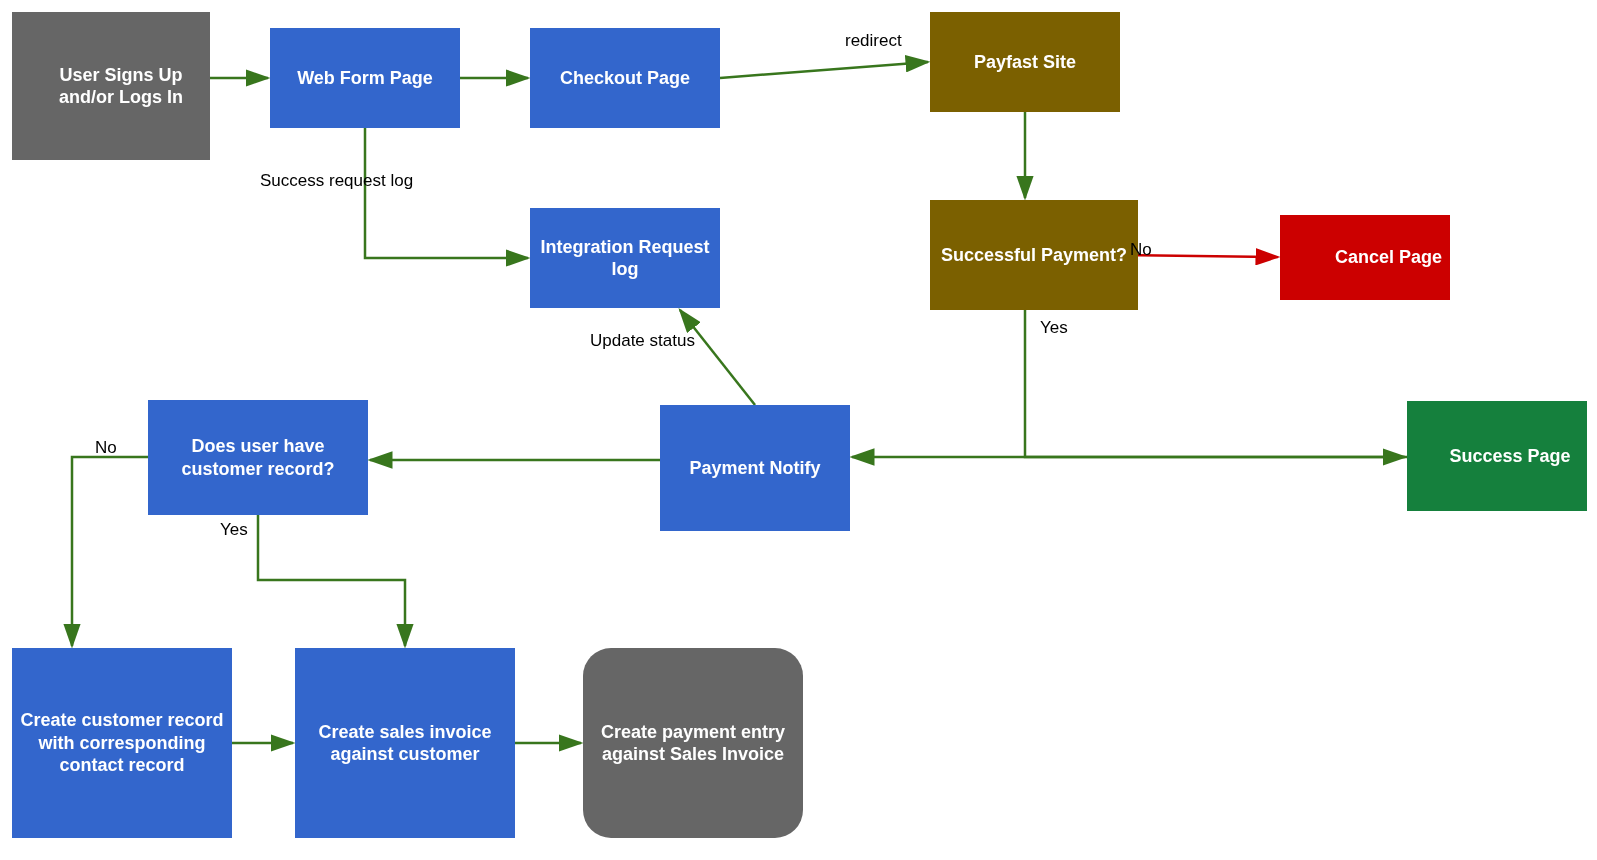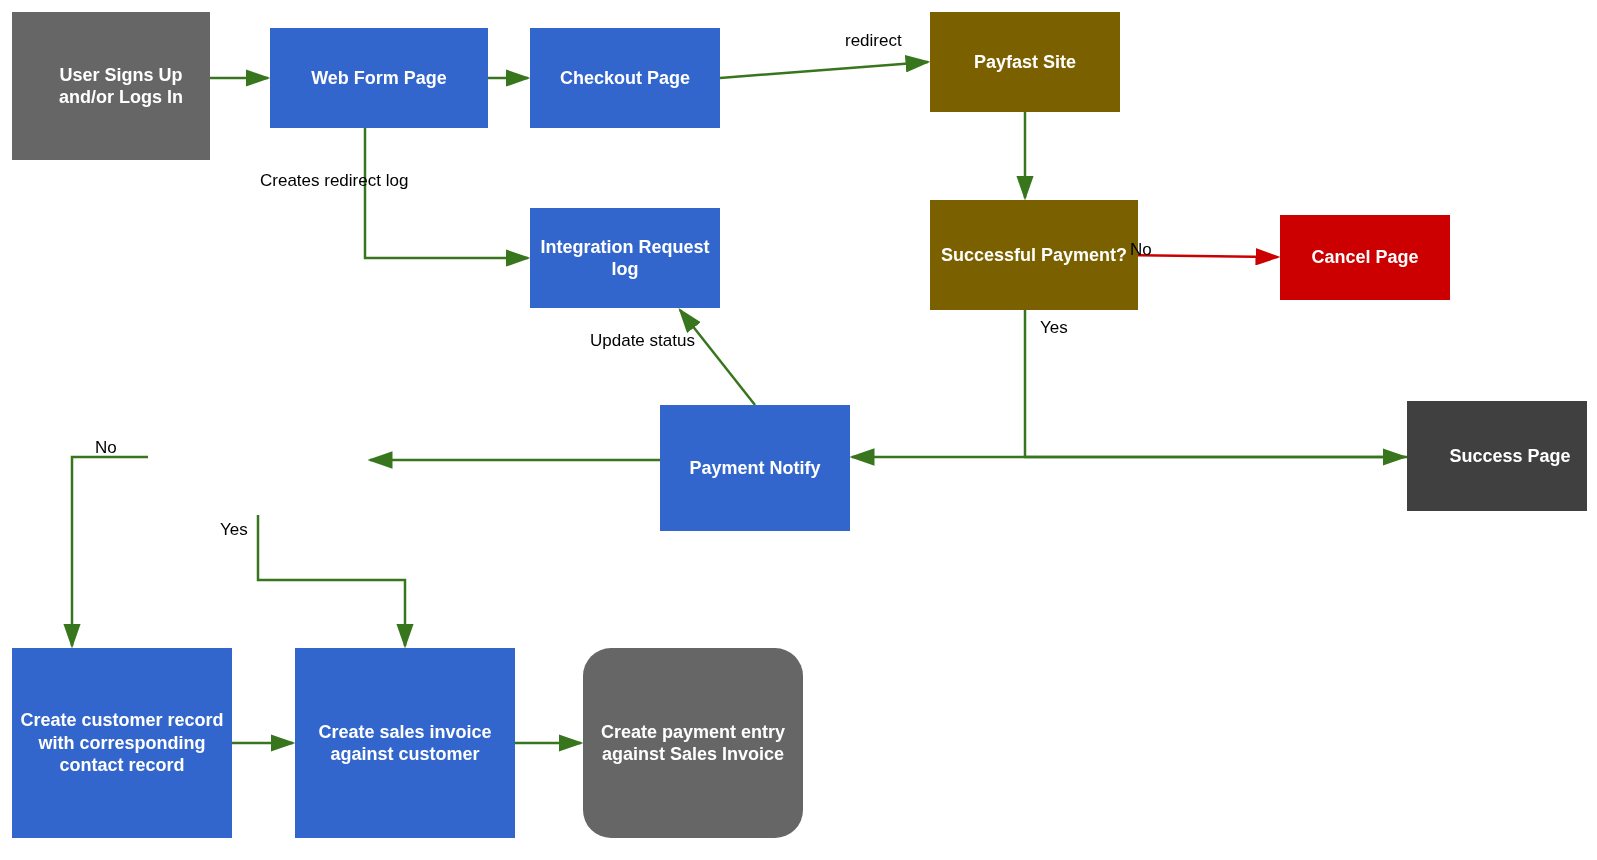--- a/index.html
+++ b/index.html
@@ -24,22 +24,22 @@
       text-align: center;
       font-weight: bold;
       font-size: 18px;
       color: #fff;
       padding: 8px;
       line-height: 1.25;
     }
     .node-blue { background: #3366CC; }
     .node-dark-yellow { background: #7B6000; }
     .node-gray { background: #666666; }
-    .node-red { background: #CC0000; }
-    .node-green { background: #404040; padding-left: 34px; }
+    .node-red { background: #CC0000; justify-content: flex-end; }
+    .node-green { background: #15803d; padding-left: 34px; }
 
     svg.arrows {
       position: absolute;
       top: 0; left: 0;
       width: 1597px;
       height: 860px;
       pointer-events: none;
     }
     .label-text {
       position: absolute;
@@ -91,21 +91,21 @@
     <line x1="232" y1="743" x2="293" y2="743" stroke="#38761D" stroke-width="2.5" marker-end="url(#arrowGreen)"></line>
 
     <line x1="515" y1="743" x2="581" y2="743" stroke="#38761D" stroke-width="2.5" marker-end="url(#arrowGreen)"></line>
 
   </svg>
 
   <div class="node node-gray" style="left:12px;top:12px;width:198px;height:148px;padding-left:28px;">
     <span>User Signs Up and/or Logs In</span>
   </div>
 
-  <div class="node node-blue" style="left:270px;top:28px;width:218px;height:100px;">
+  <div class="node node-blue" style="left:270px;top:28px;width:190px;height:100px;">
     <span>Web Form Page</span>
   </div>
 
   <div class="node node-blue" style="left:530px;top:28px;width:190px;height:100px;">
     <span>Checkout Page</span>
   </div>
 
   <div class="node node-dark-yellow" style="left:930px;top:12px;width:190px;height:100px;text-align:center;">
     <span>Payfast Site</span>
   </div>
@@ -123,39 +123,42 @@
   </div>
 
   <div class="node node-blue" style="left:660px;top:405px;width:190px;height:126px;">
     <span>Payment Notify</span>
   </div>
 
   <div class="node node-green" style="left:1407px;top:401px;width:180px;height:110px;">
     <span>Success Page</span>
   </div>
 
+  <div class="node node-blue" style="left:148px;top:400px;width:220px;height:115px;">
+    <span>Does user have customer record?</span>
+  </div>
 
   <div class="node node-blue" style="left:12px;top:648px;width:220px;height:190px;justify-content:center;">
     <span>Create customer record with corresponding contact record</span>
   </div>
 
   <div class="node node-blue" style="left:295px;top:648px;width:220px;height:190px;">
     <span>Create sales invoice against customer</span>
   </div>
 
   <div class="node node-gray" style="left:583px;top:648px;width:220px;height:190px;border-radius:28px;">
     <span>Create payment entry against Sales Invoice</span>
   </div>
 
   <div class="label-text" style="left:845px;top:31px;">
     <span>redirect</span>
   </div>
 
   <div class="label-text" style="left:260px;top:170px;line-height:1.3;">
-    <span>Creates redirect log</span>
+    <span>Success request log</span>
   </div>
 
   <div class="label-text" style="left:590px;top:330px;line-height:1.3;">
     <span>Update status</span>
   </div>
 
   <div class="label-text" style="left:1130px;top:240px;">
     <span>No</span>
   </div>
 

